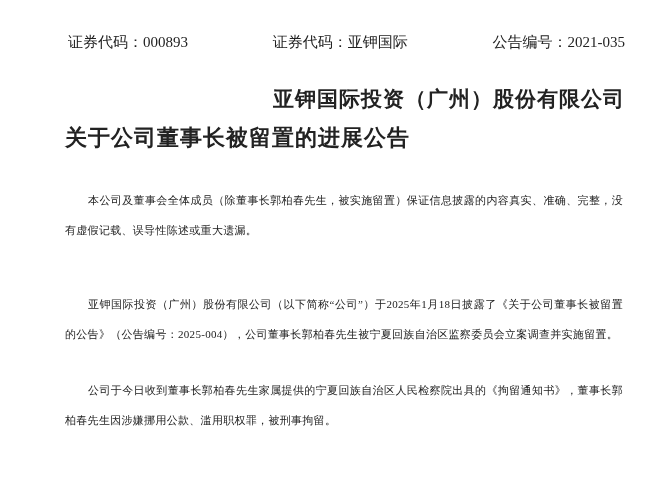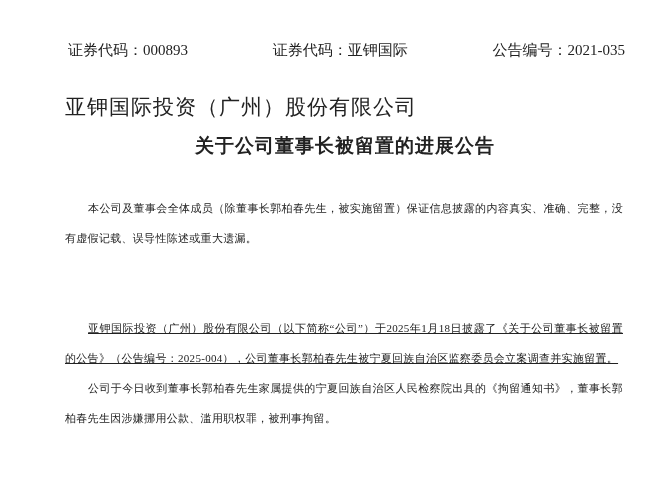--- a/index.html
+++ b/index.html
@@ -9,61 +9,61 @@
   }
   .page {
     position: relative;
     width: 660px;
     height: 497px;
     background: #ffffff;
     overflow: hidden;
     font-family: "Liberation Serif", "DejaVu Serif", serif;
     color: #222222;
     box-sizing: border-box;
-    padding-top: 40px;
+    padding-top: 32px;
   }
   .header-row {
     margin: 0 35px 0 68px;
     display: flex;
     justify-content: space-between;
     align-items: baseline;
     font-size: 15px;
     line-height: 20px;
     white-space: nowrap;
   }
   .doc-title {
     margin: 33px 35px 0 65px;
-    text-align: left;
+    text-align: right;
     font-size: 21px;
-    font-weight: normal;
+    font-weight: bold;
     line-height: 28px;
     letter-spacing: 1px;
   }
   .doc-subtitle {
     margin: 12px 35px 0 65px;
-    text-align: center;
-    font-size: 19px;
+    text-align: left;
+    font-size: 22px;
     font-weight: bold;
     line-height: 26px;
     letter-spacing: 1px;
   }
   .doc-body {
     margin: 0 37px 0 65px;
     font-size: 11px;
     line-height: 30px;
     letter-spacing: 0.3px;
     text-align: justify;
   }
   .doc-body p {
     margin: 0;
     text-indent: 23px;
   }
   .doc-body p.para-1 { margin-top: 34px; }
-  .doc-body p.para-2 { margin-top: 60px; text-decoration: underline; }
-  .doc-body p.para-3 { margin-top: 0; }
+  .doc-body p.para-2 { margin-top: 44px; }
+  .doc-body p.para-3 { margin-top: 26px; }
 </style>
 </head>
 <body>
 
 <div class="page">
 
   <div class="header-row">
     <span>证券代码：000893</span>
     <span>证券代码：亚钾国际</span>
     <span>公告编号：2021-035</span>

